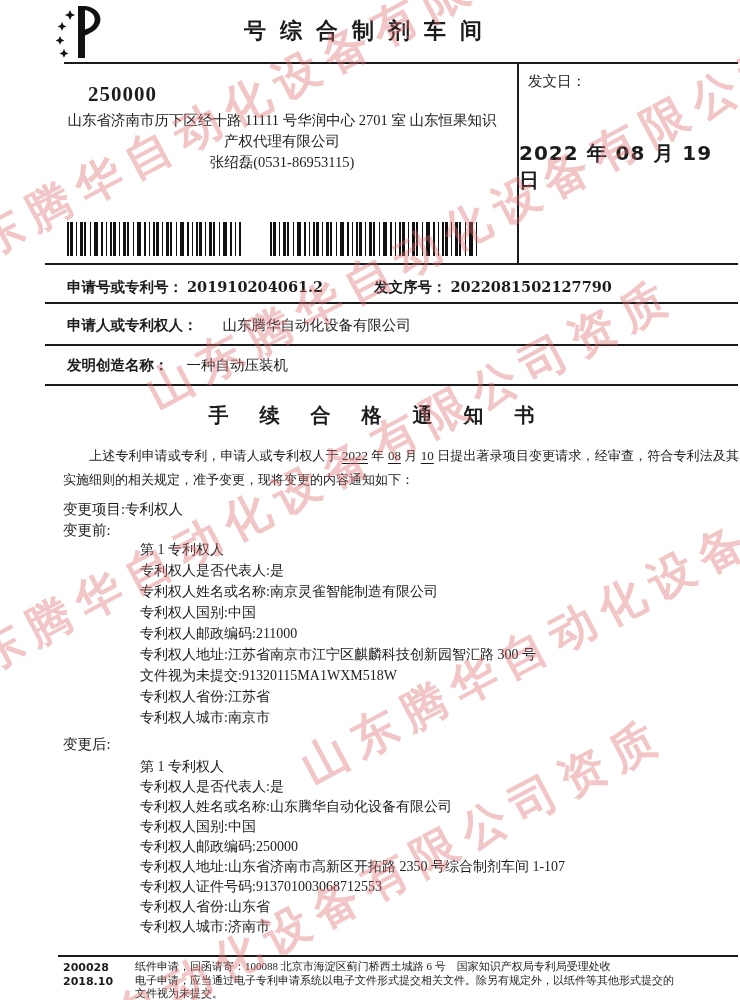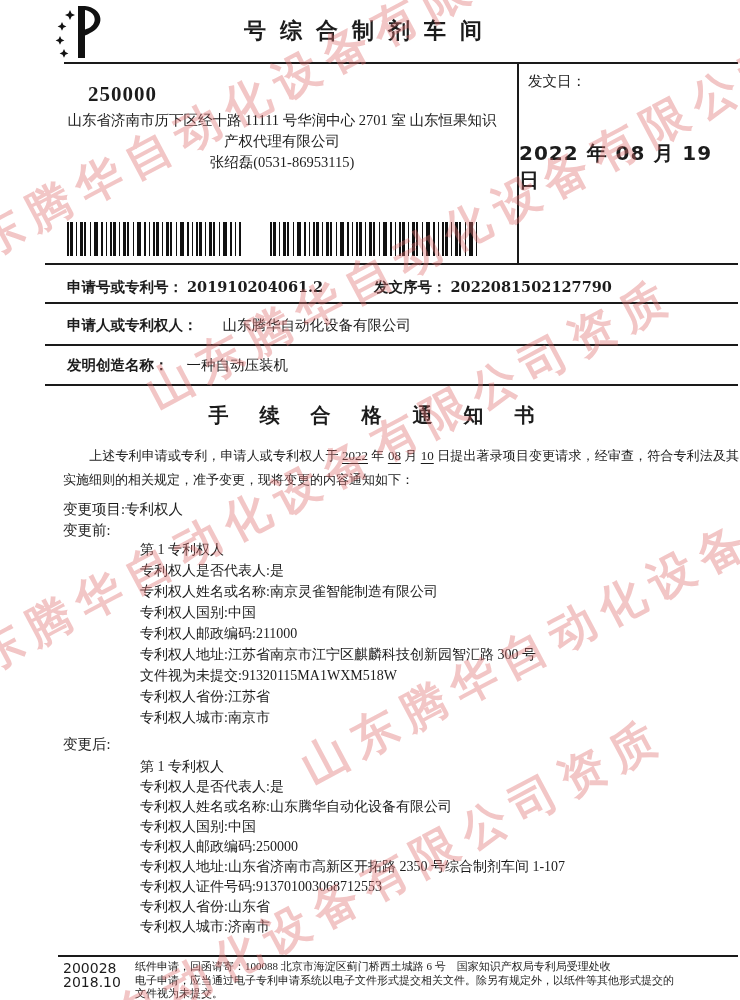--- a/index.html
+++ b/index.html
@@ -41,21 +41,21 @@
   .body-para{top:444px;left:63px;width:676px;font-size:13px;line-height:23.5px;text-align:justify;}
   .indent{display:inline-block;width:2em;}
   .u{text-decoration:underline;text-underline-offset:3px;}
 
   
   .chg-head{font-size:14.5px;}
   .chg-list .chg-line{font-size:14px;line-height:21px;}
   .chg-list.after .chg-line{line-height:20px;}
 
   
-  .footer-codes{font-size:14px;line-height:14px;font-family:"DejaVu Sans","Liberation Sans",sans-serif;}
+  .footer-codes{font-size:11px;line-height:14px;font-family:"DejaVu Sans","Liberation Sans",sans-serif;font-weight:bold;}
   .footer-text{font-size:11px;line-height:13.5px;width:604px;}
 
   
   .wm{position:absolute;white-space:nowrap;font-size:46px;font-weight:700;letter-spacing:10px;
       color:rgba(222,112,112,0.40);transform:rotate(-28deg);transform-origin:0 50%;
       pointer-events:none;z-index:6;}
   .wm-a{left:-70px;top:240px;}
   .wm-b{left:150px;top:365px;}
   .wm-c{left:-70px;top:655px;}
   .wm-d{left:305px;top:740px;}

